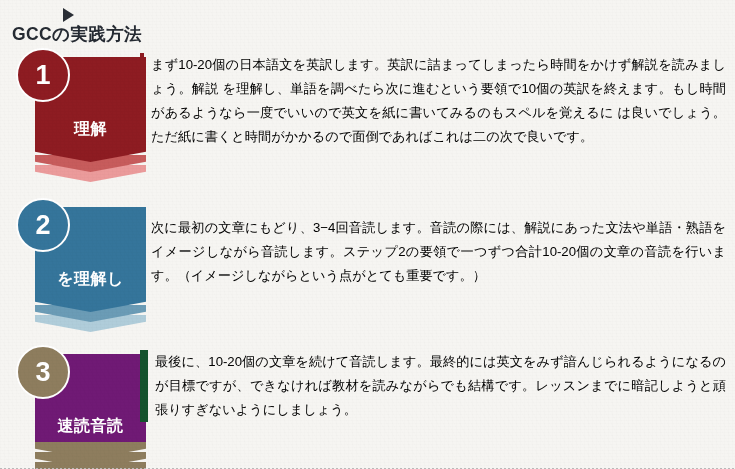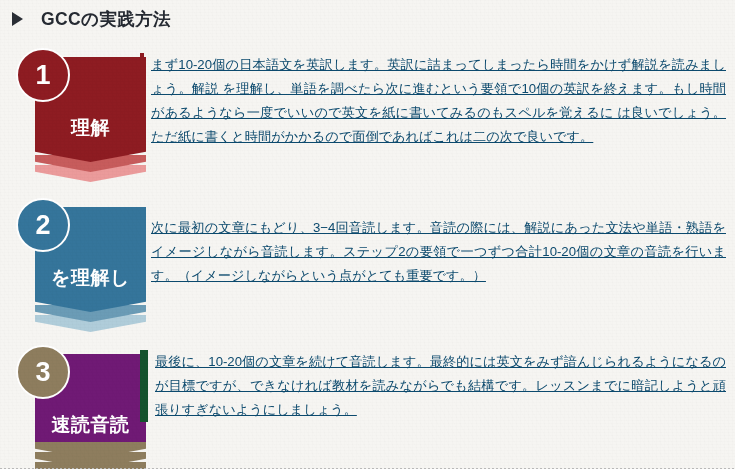--- a/index.html
+++ b/index.html
@@ -25,25 +25,26 @@
       repeating-linear-gradient(0deg,   rgba(0,0,0,0.018) 0px, rgba(0,0,0,0.018) 1px, rgba(255,255,255,0) 1px, rgba(255,255,255,0) 3px),
       repeating-linear-gradient(90deg,  rgba(0,0,0,0.015) 0px, rgba(0,0,0,0.015) 1px, rgba(255,255,255,0) 1px, rgba(255,255,255,0) 4px),
       repeating-linear-gradient(63deg,  rgba(0,0,0,0.012) 0px, rgba(0,0,0,0.012) 1px, rgba(255,255,255,0) 1px, rgba(255,255,255,0) 5px);
     z-index: 50;
   }
 
   
   #heading {
     position: absolute;
     left: 0;
-    top: 0;
+    top: 8px;
     display: flex;
     align-items: center;
     height: 38px;
     padding-left: 12px;
+    flex-direction: column;
   }
   #heading .tri {
     width: 0; height: 0;
     border-style: solid;
     border-width: 7px 0 7px 11px;
     border-color: transparent transparent transparent #2b2f36;
     margin-right: 18px;
     flex: 0 0 auto;
   }
   #heading .htext {
@@ -79,21 +80,21 @@
     width: 111px;
     height: 88px;
     display: flex;
     align-items: flex-end;
     justify-content: center;
     box-sizing: border-box;
     padding-bottom: 8px;
   }
   .badge-label {
     color: #ffffff;
-    font-size: 19px;
+    font-size: 16px;
     font-weight: bold;
     letter-spacing: 0.5px;
     line-height: 1;
     white-space: nowrap;
     position: relative;
     z-index: 3;
   }
 
   
   .chev {
@@ -134,24 +135,23 @@
   
   .step-text {
     position: absolute;
     left: 140px;
     top: 5px;
     width: 586px;
     box-sizing: border-box;
     padding-left: 7px;
     font-size: 13.2px;
     line-height: 24px;
-    color: #0c4a6e;
+    color: #000000;
     text-align: justify;
     text-justify: inter-character;
-    text-decoration: underline;
   }
 
   
   .t-red .badge-body  { background: #8e1c22; }
   .t-red .chev-1      { background: #8e1c22; }
   .t-red .chev-2      { background: #c75c5c; }
   .t-red .chev-3      { background: #eb9b9b; }
   .t-red .badge-circle{ background: #8e1c22; }
   .t-red .step-text   { border-left: 4px solid #8e1c22; }
 

